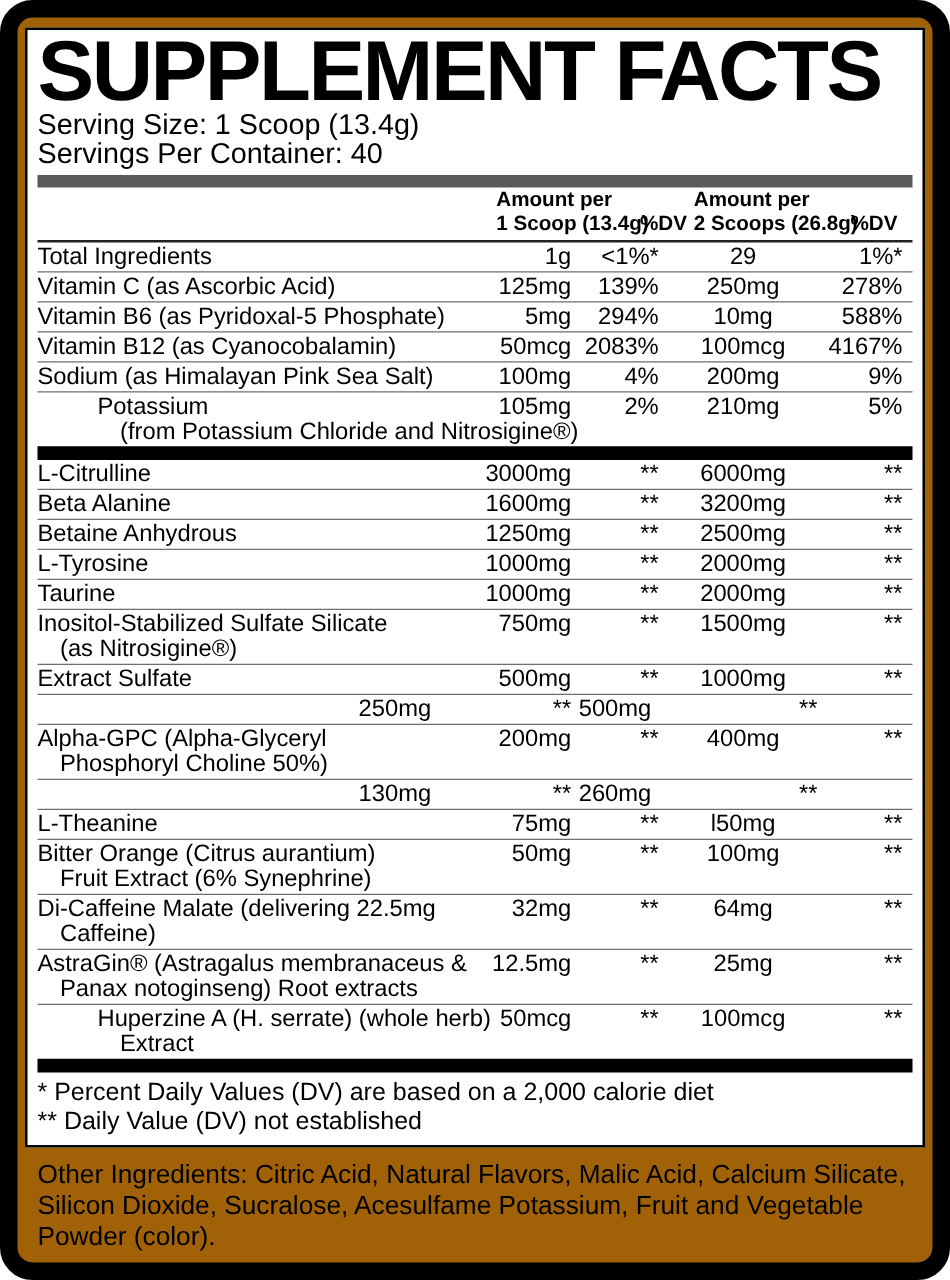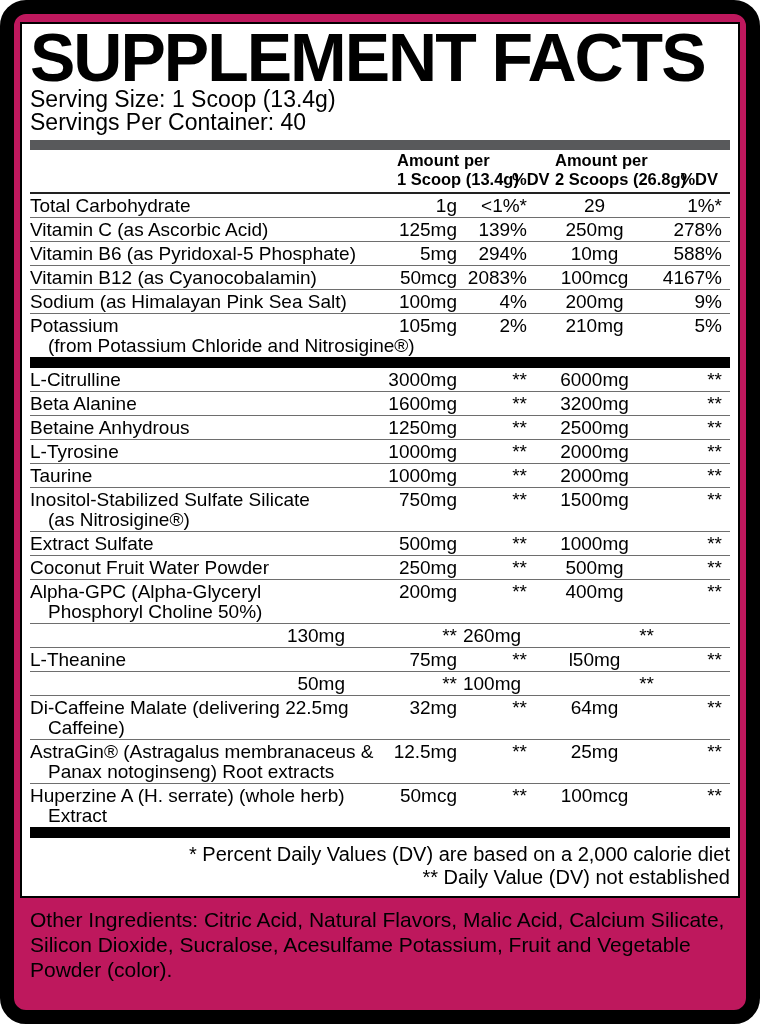--- a/index.html
+++ b/index.html
@@ -5,21 +5,21 @@
   * { box-sizing: border-box; }
   html, body { margin: 0; padding: 0; }
   body {
     width: 760px; height: 1024px; background: #fff;
     font-family: "Liberation Sans", sans-serif; color: #000;
     overflow: hidden;
   }
   .frame {
     width: 760px; height: 1024px;
     border: 14px solid #000; border-radius: 26px;
-    background: #be185d;
+    background: #a16207;
   }
   .panel {
     margin: 8px 6px 0 6px;
     border: 2px solid #000;
     padding: 0 8px 5px 8px;
     background: #fff;
   }
   .title {
     font-weight: bold; font-size: 68px; line-height: 62px;
     letter-spacing: -2px; white-space: nowrap; margin-top: 2px;
@@ -36,29 +36,29 @@
   .h-dv1  { left: 482px; }
   .h-col2 { left: 525px; }
   .h-dv2  { right: 12px; }
   .row {
     display: grid;
     grid-template-columns: minmax(0,1fr) 112px 70px 135px 68px;
     font-size: 19px; line-height: 20px;
     padding: 2px 0 1px 0;
     border-bottom: 1px solid #6e6e6e;
   }
-  .section .row:last-child { border-bottom: none; }
+  .section .row:last-child { border-bottom: none; margin-left: 48px; }
   .name .l1, .name .l2 { white-space: nowrap; }
   .name .l2 { padding-left: 18px; }
   .amt1 { text-align: right; white-space: nowrap; }
   .dv1  { text-align: right; white-space: nowrap; }
   .amt2 { text-align: center; white-space: nowrap; }
   .dv2  { text-align: right; padding-right: 8px; white-space: nowrap; }
   .blackbar { height: 11px; background: #000; }
-  .footnotes { font-size: 20px; line-height: 23px; padding: 5px 0 2px 0; text-align: right; }
+  .footnotes { font-size: 20px; line-height: 23px; padding: 5px 0 2px 0; }
   .other {
     margin: 9px 12px 0 16px;
     font-size: 21px; line-height: 25px;
   }
 </style>
 </head>
 <body>
 
 <div class="frame">
   <div class="panel">
@@ -80,21 +80,21 @@
         <div>Amount per</div>
         <div>2 Scoops (26.8g)</div>
       </div>
       <div class="h h-dv2">%DV</div>
     </div>
 
     <div class="section">
 
   <div class="row">
     <div class="name">
-      <div class="l1">Total Carbohydrate</div>
+      <div class="l1">Total Ingredients</div>
 
     </div>
     <div class="amt1">1g</div>
     <div class="dv1">&lt;1%*</div>
     <div class="amt2">29</div>
     <div class="dv2">1%*</div>
   </div>
 
   <div class="row">
     <div class="name">
@@ -226,24 +226,20 @@
       <div class="l1">Extract Sulfate</div>
 
     </div>
     <div class="amt1">500mg</div>
     <div class="dv1">**</div>
     <div class="amt2">1000mg</div>
     <div class="dv2">**</div>
   </div>
 
   <div class="row">
-    <div class="name">
-      <div class="l1">Coconut Fruit Water Powder</div>
-
-    </div>
     <div class="amt1">250mg</div>
     <div class="dv1">**</div>
     <div class="amt2">500mg</div>
     <div class="dv2">**</div>
   </div>
 
   <div class="row">
     <div class="name">
       <div class="l1">Alpha-GPC (Alpha-Glyceryl</div>
       <div class="l2">Phosphoryl Choline 50%)</div>
@@ -266,20 +262,24 @@
       <div class="l1">L-Theanine</div>
 
     </div>
     <div class="amt1">75mg</div>
     <div class="dv1">**</div>
     <div class="amt2">l50mg</div>
     <div class="dv2">**</div>
   </div>
 
   <div class="row">
+    <div class="name">
+      <div class="l1">Bitter Orange (Citrus aurantium)</div>
+      <div class="l2">Fruit Extract (6% Synephrine)</div>
+    </div>
     <div class="amt1">50mg</div>
     <div class="dv1">**</div>
     <div class="amt2">100mg</div>
     <div class="dv2">**</div>
   </div>
 
   <div class="row">
     <div class="name">
       <div class="l1">Di-Caffeine Malate (delivering 22.5mg</div>
       <div class="l2">Caffeine)</div>

